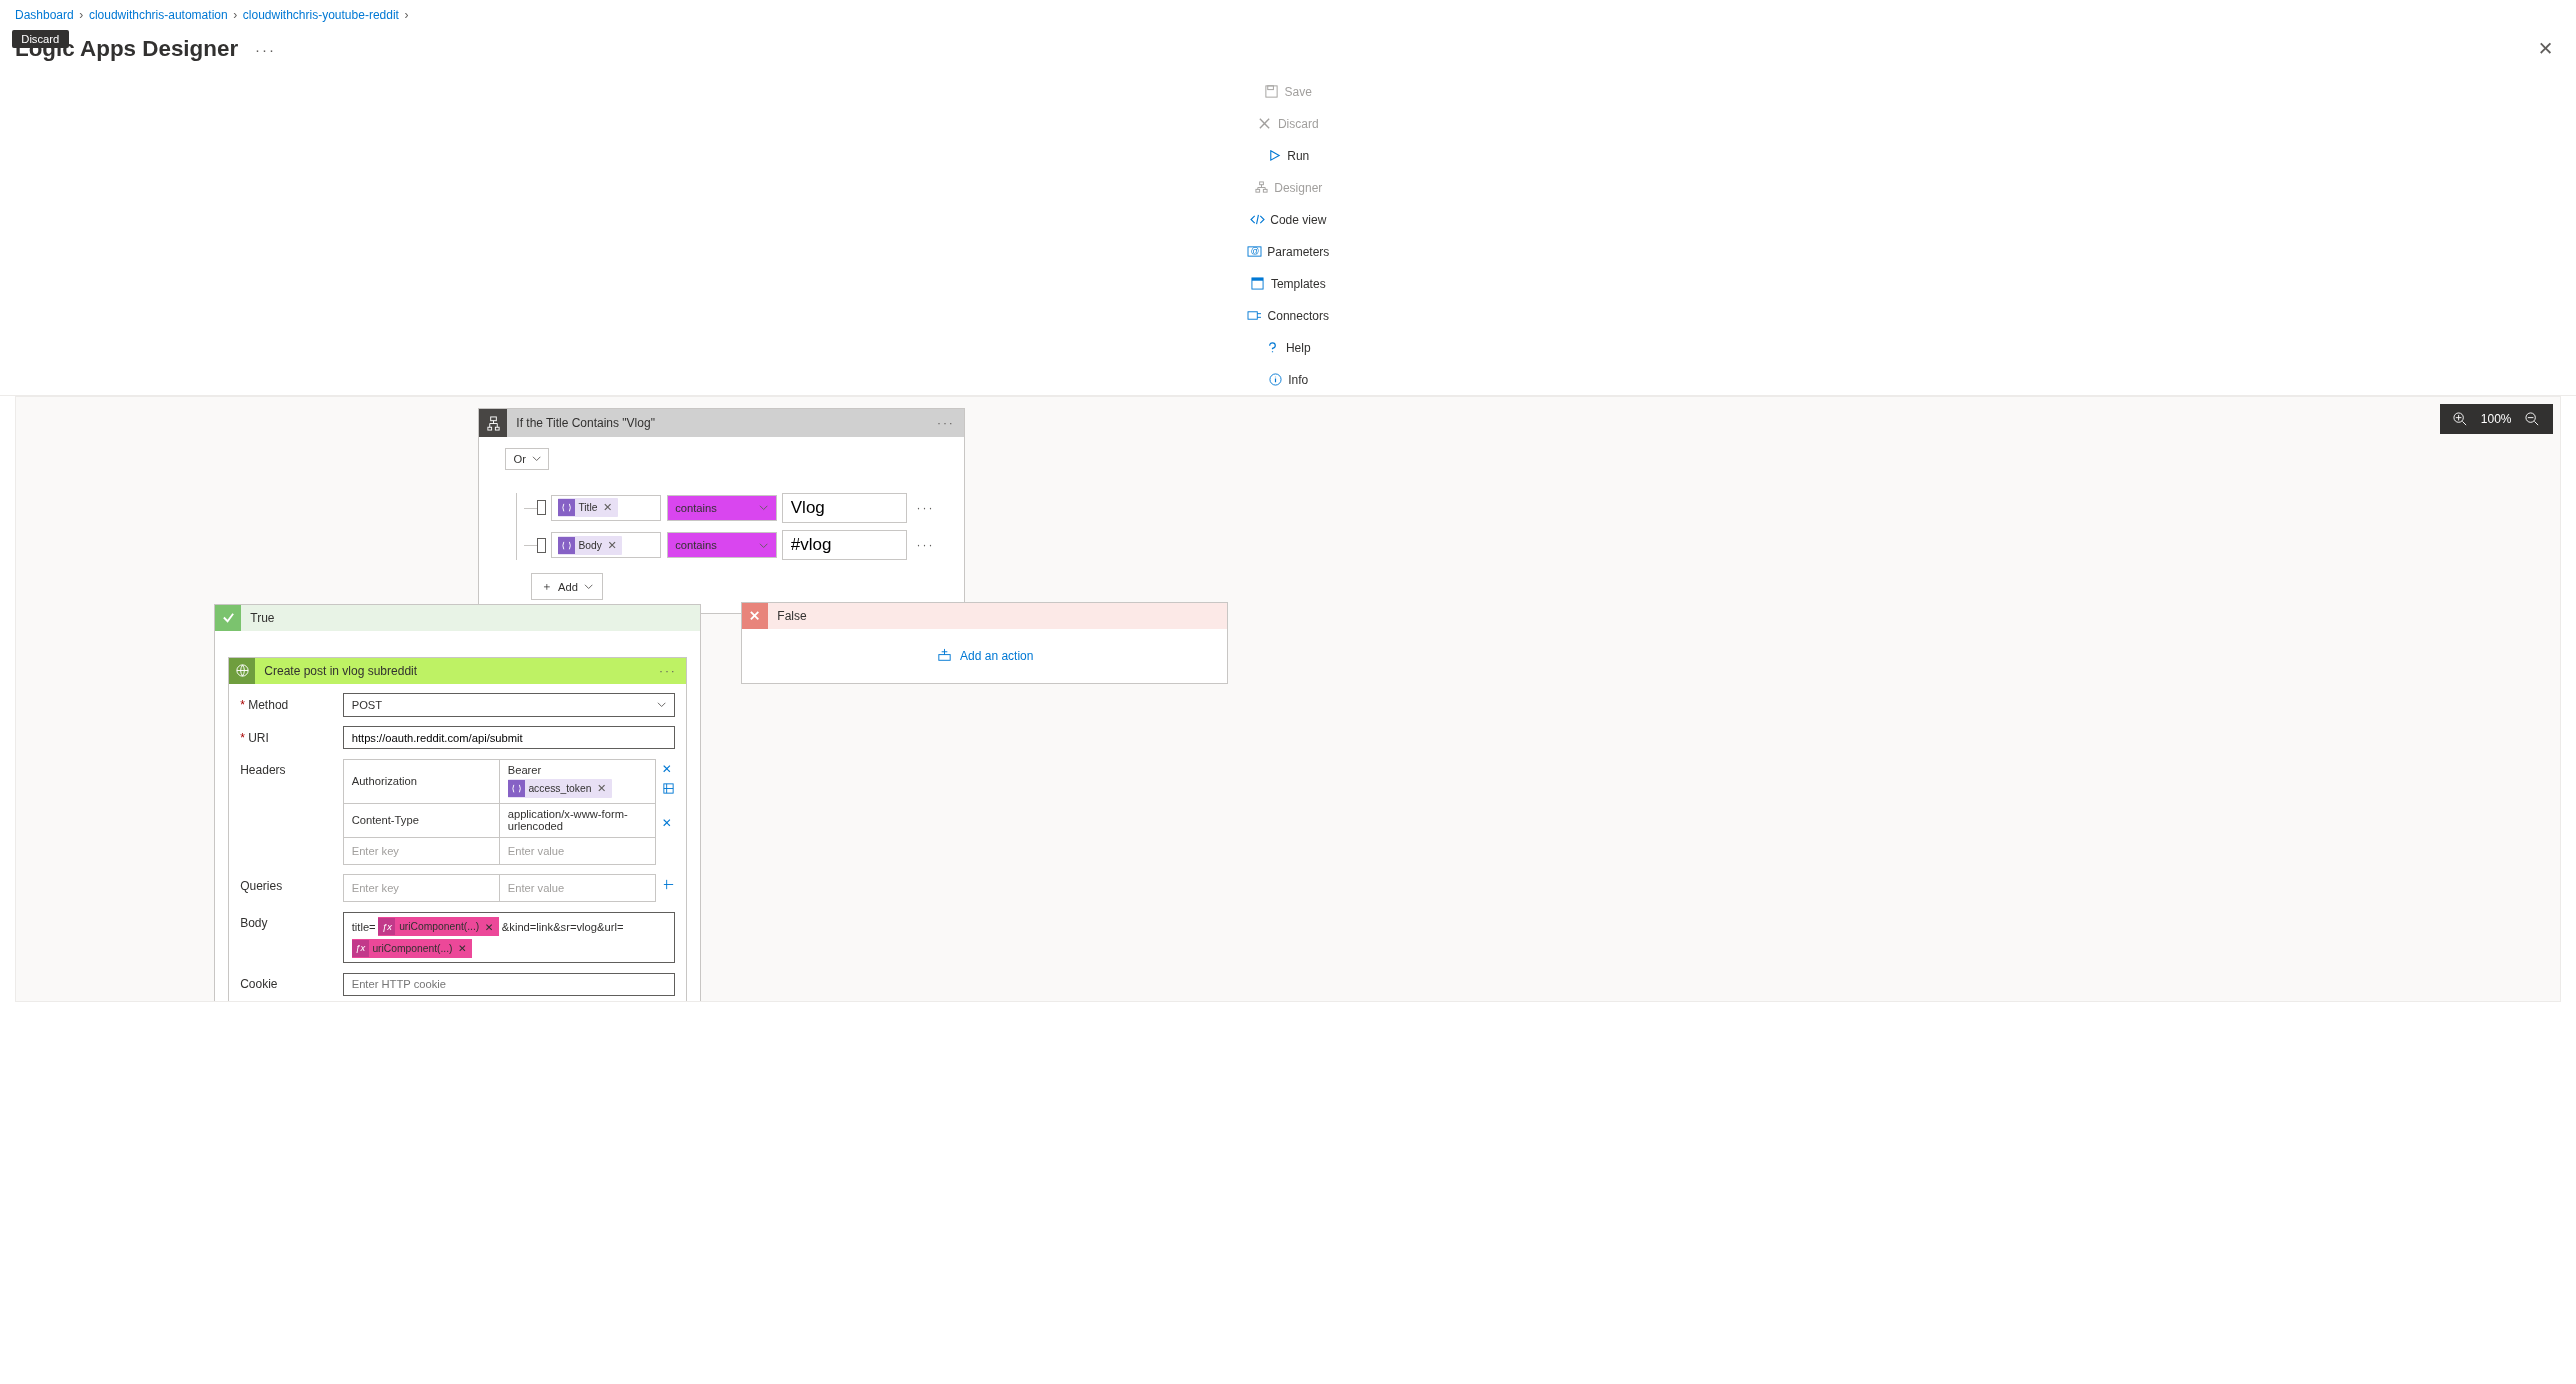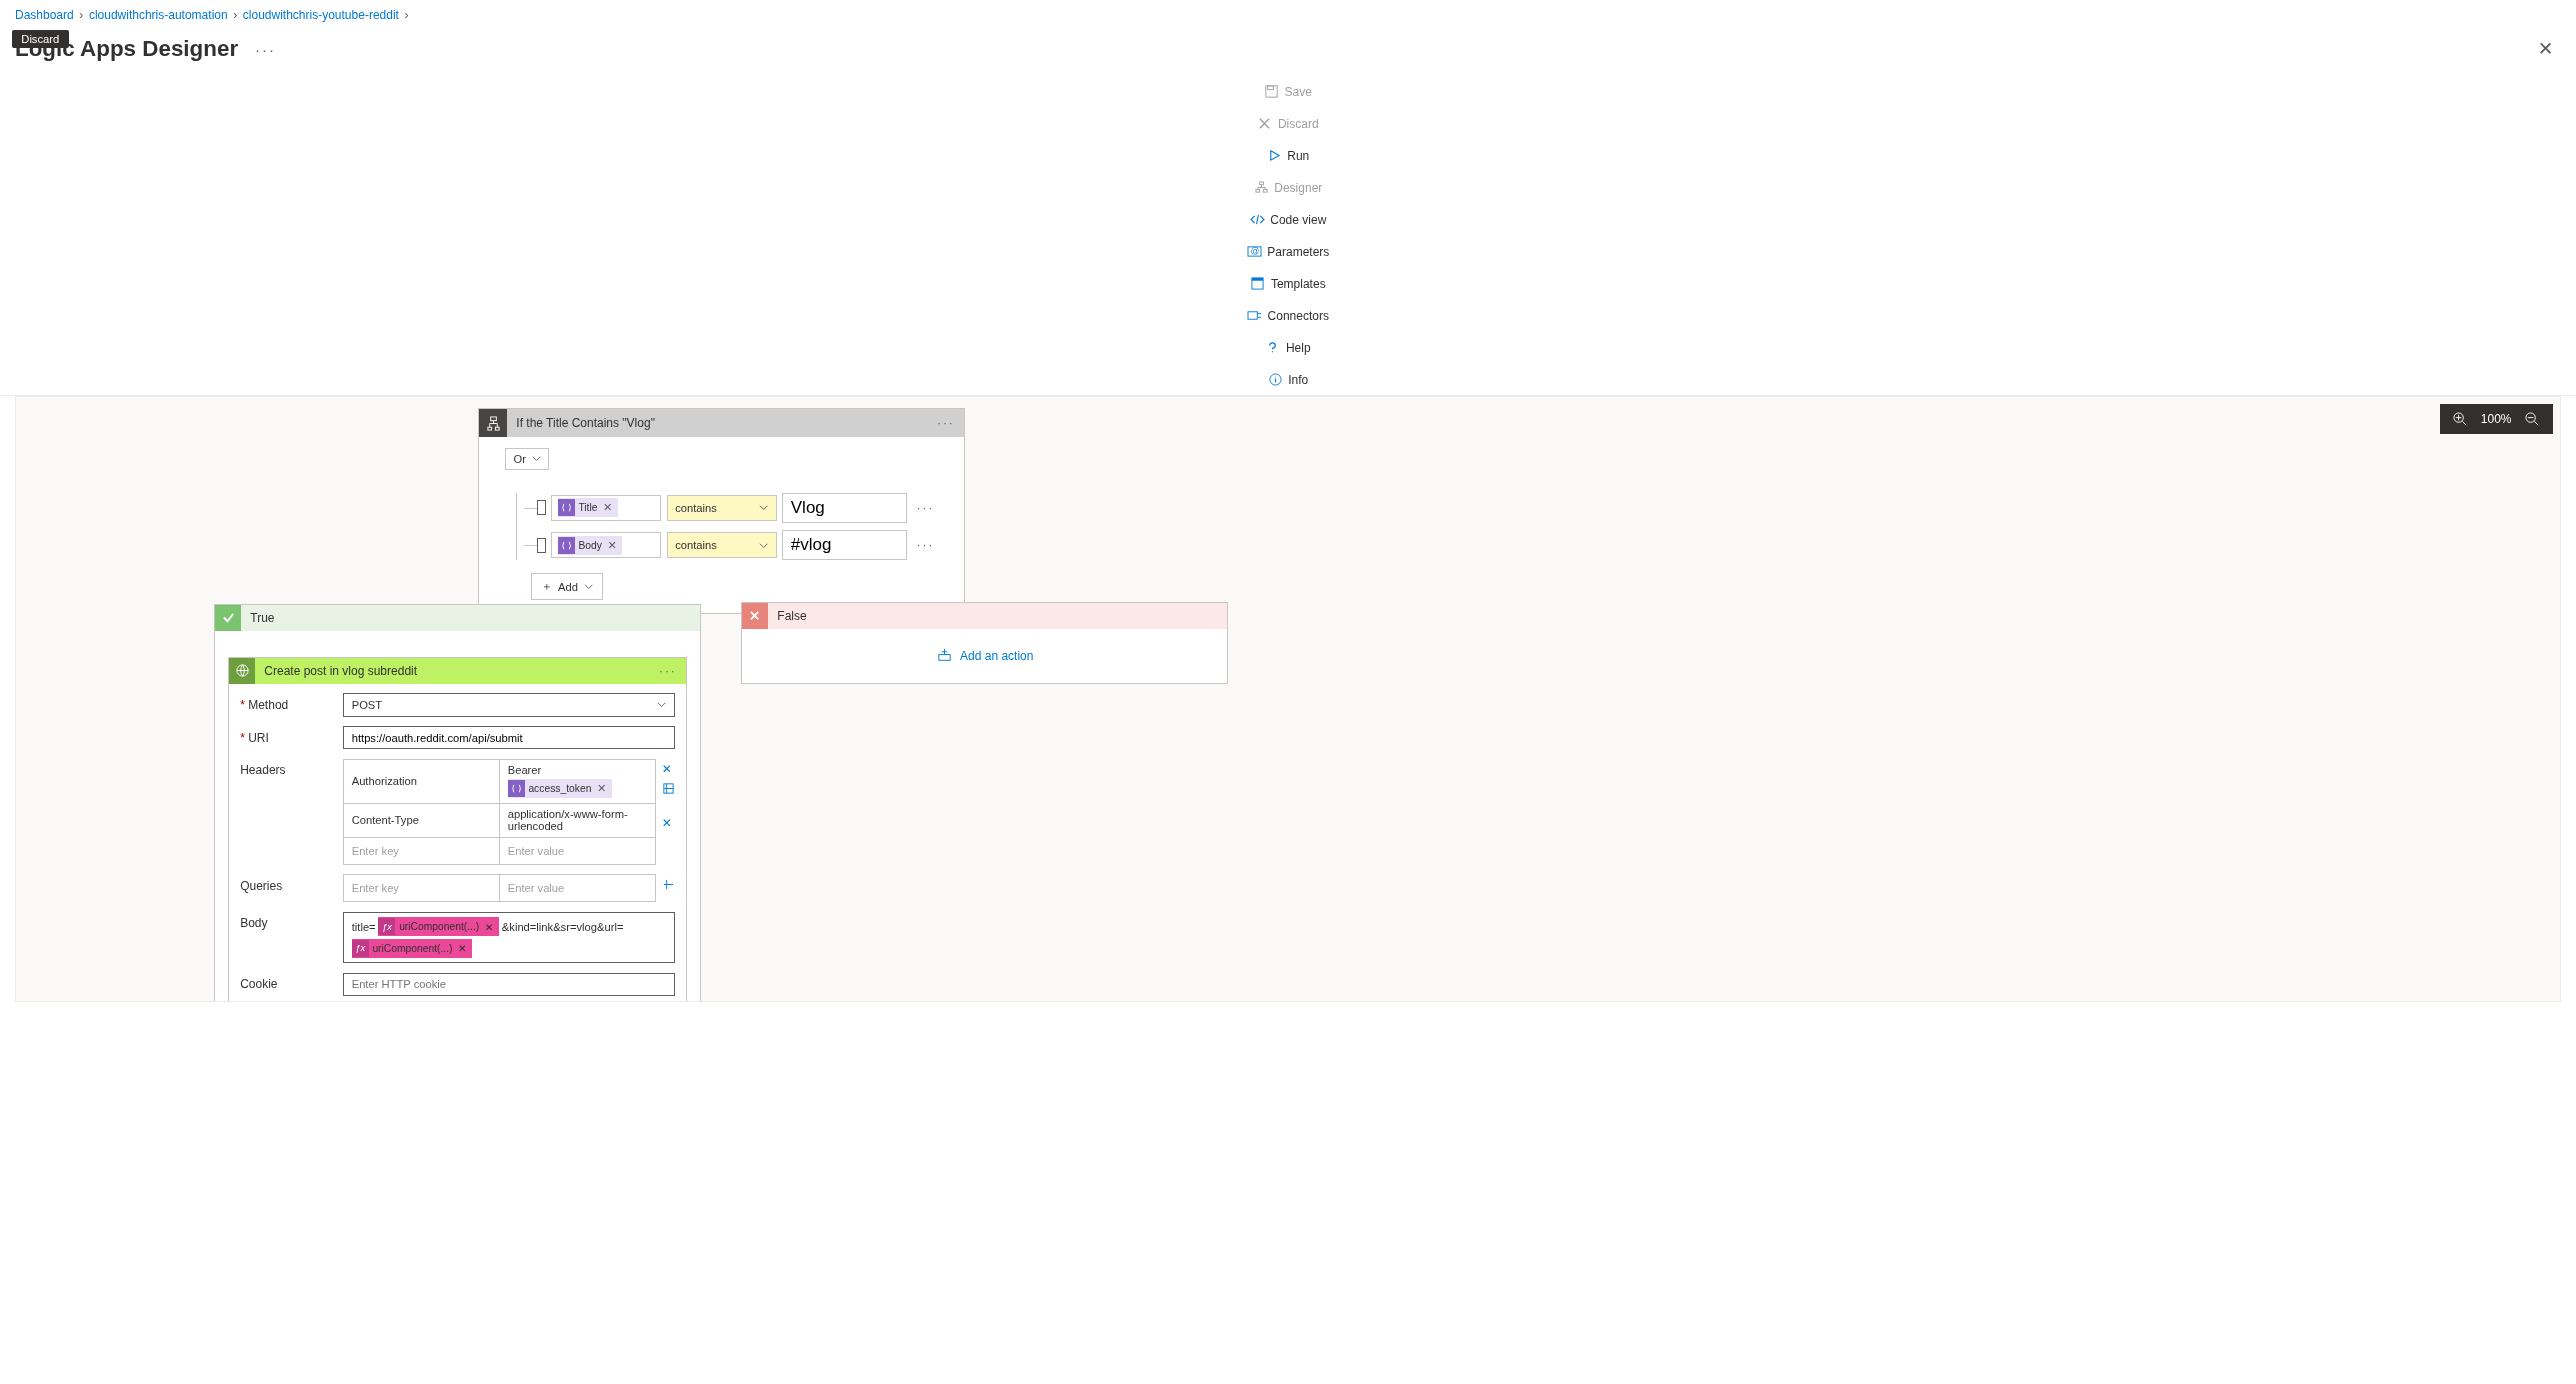--- a/index.html
+++ b/index.html
@@ -44,21 +44,21 @@
 .cond-rows { margin-top: 23px; border-left: 0.9px solid #c8c6c4; margin-left: 11.2px; padding-left: 8px; }
 .cond-row { display: flex; align-items: center; gap: 5.6px; margin: 7.5px 0 7.5px 0; position: relative; }
 .cond-row::before { content: ''; position: absolute; left: -0.9px; top: 50%; width: 13px; height: 0.9px; background: #c8c6c4; }
 .cond-row > * { margin-left: 0; }
 .cond-row .rowpad { width: 13px; }
 .cbx { width: 15px; height: 15px; border: 0.9px solid #605e5c; background: #fff; }
 .token-box { border: 0.9px solid #c8c6c4; padding: 3.7px 5.6px; display: inline-flex; align-items: center; gap: 3.7px; background: #fff; min-width: 110px; height: 26px; }
 .token { background: #e8e0f5; display: inline-flex; align-items: center; gap: 3.7px; padding: 0.9px 3.7px 0.9px 0; font-size: 10.3px; border-radius: 0.9px; }
 .token .tico { background: #8661c5; width: 17px; height: 17px; display: inline-flex; align-items: center; justify-content: center; }
 .token .tx { color: #605e5c; cursor: pointer; font-size: 11.2px; padding: 0 1.9px; }
-.op-sel { border: 0.9px solid #c8c6c4; padding: 3.7px 7.5px; font-size: 11.2px; background: #fef9c3; min-width: 110px; height: 26px; display: inline-flex; align-items: center; justify-content: space-between; }
+.op-sel { border: 0.9px solid #c8c6c4; padding: 3.7px 7.5px; font-size: 11.2px; background: #d946ef; min-width: 110px; height: 26px; display: inline-flex; align-items: center; justify-content: space-between; }
 .val-inp { border: 0.9px solid #c8c6c4; padding: 3.7px 7.5px; font-size: 17px; min-width: 110px; height: 30px; }
 .row-menu { color: #605e5c; letter-spacing: 1.9px; cursor: pointer; padding: 0 3.7px; }
 .add-btn { border: 0.9px solid #c8c6c4; padding: 4.7px 9.3px; font-size: 11.2px; display: inline-flex; align-items: center; gap: 5.6px; margin-top: 5.6px; margin-left: 26px; background: #fff; }
 
 
 .branch { position: absolute; width: 487px; background: #fff; border: 0.9px solid #c8c6c4; }
 .branch-true { top: 207px; left: 198px; }
 .branch-false { top: 205px; left: 725px; }
 .branch-hdr { display: flex; align-items: center; }
 .branch-hdr .bicon { width: 26px; height: 26px; display: flex; align-items: center; justify-content: center; }

